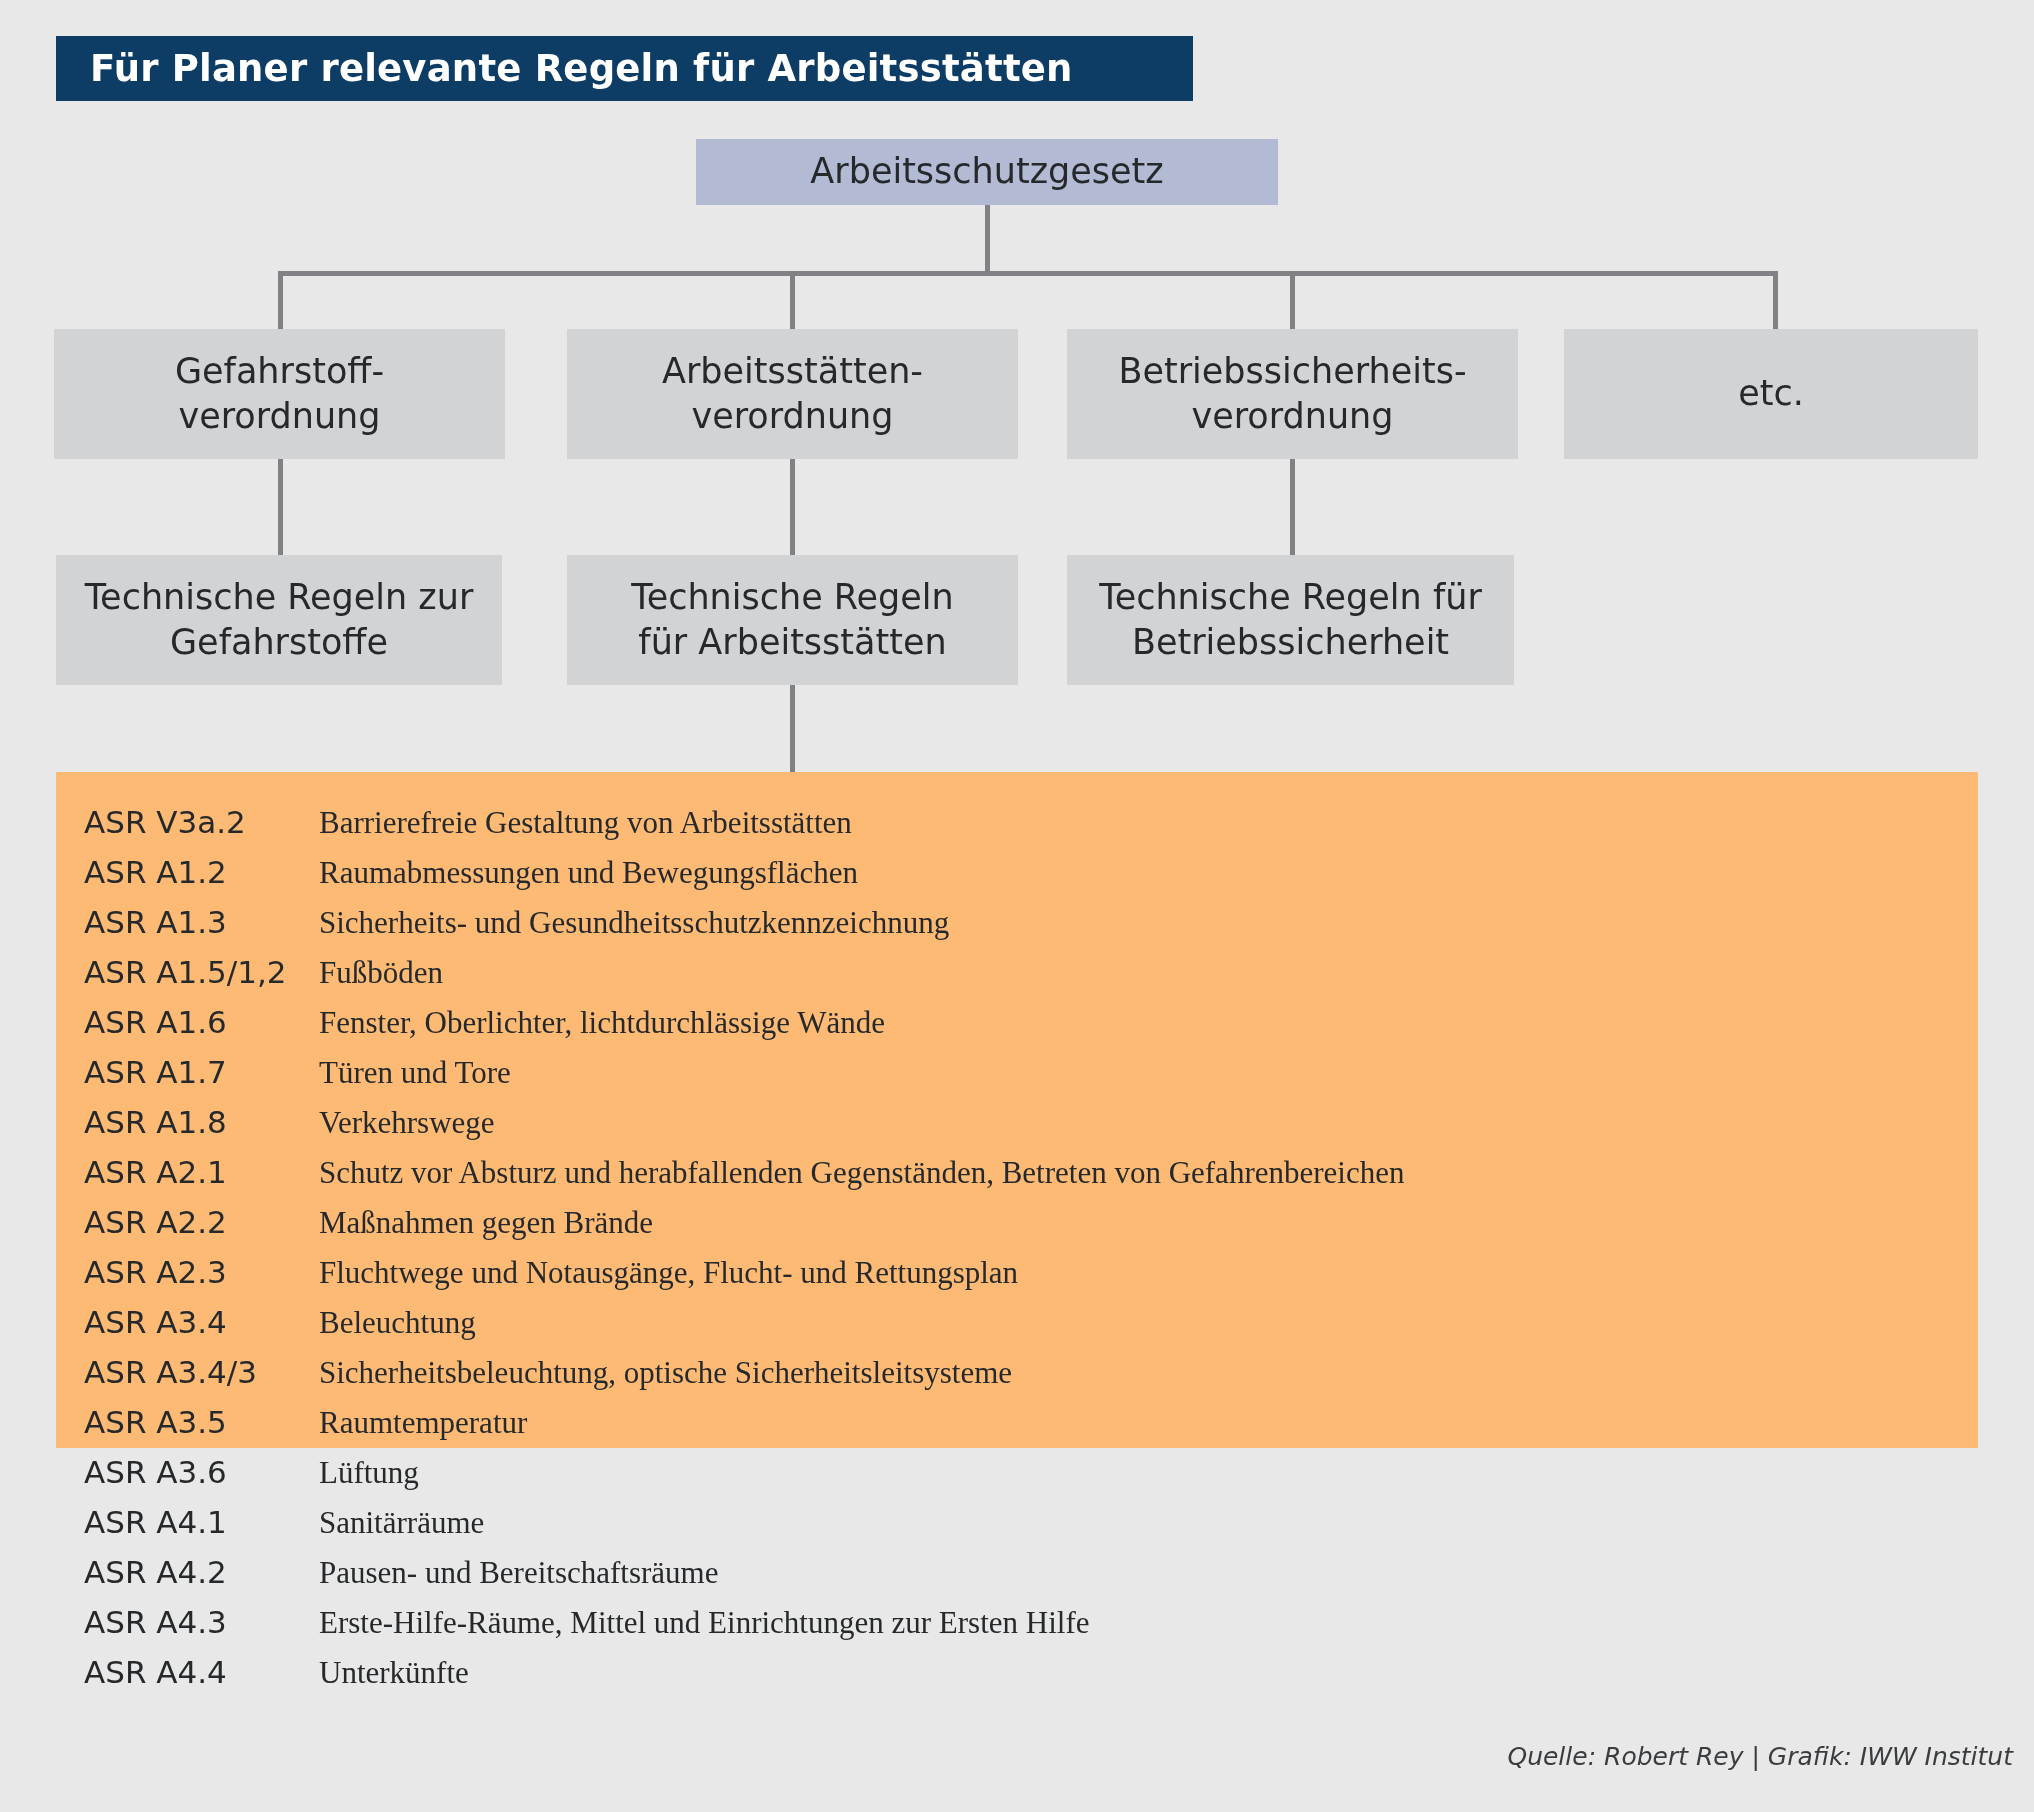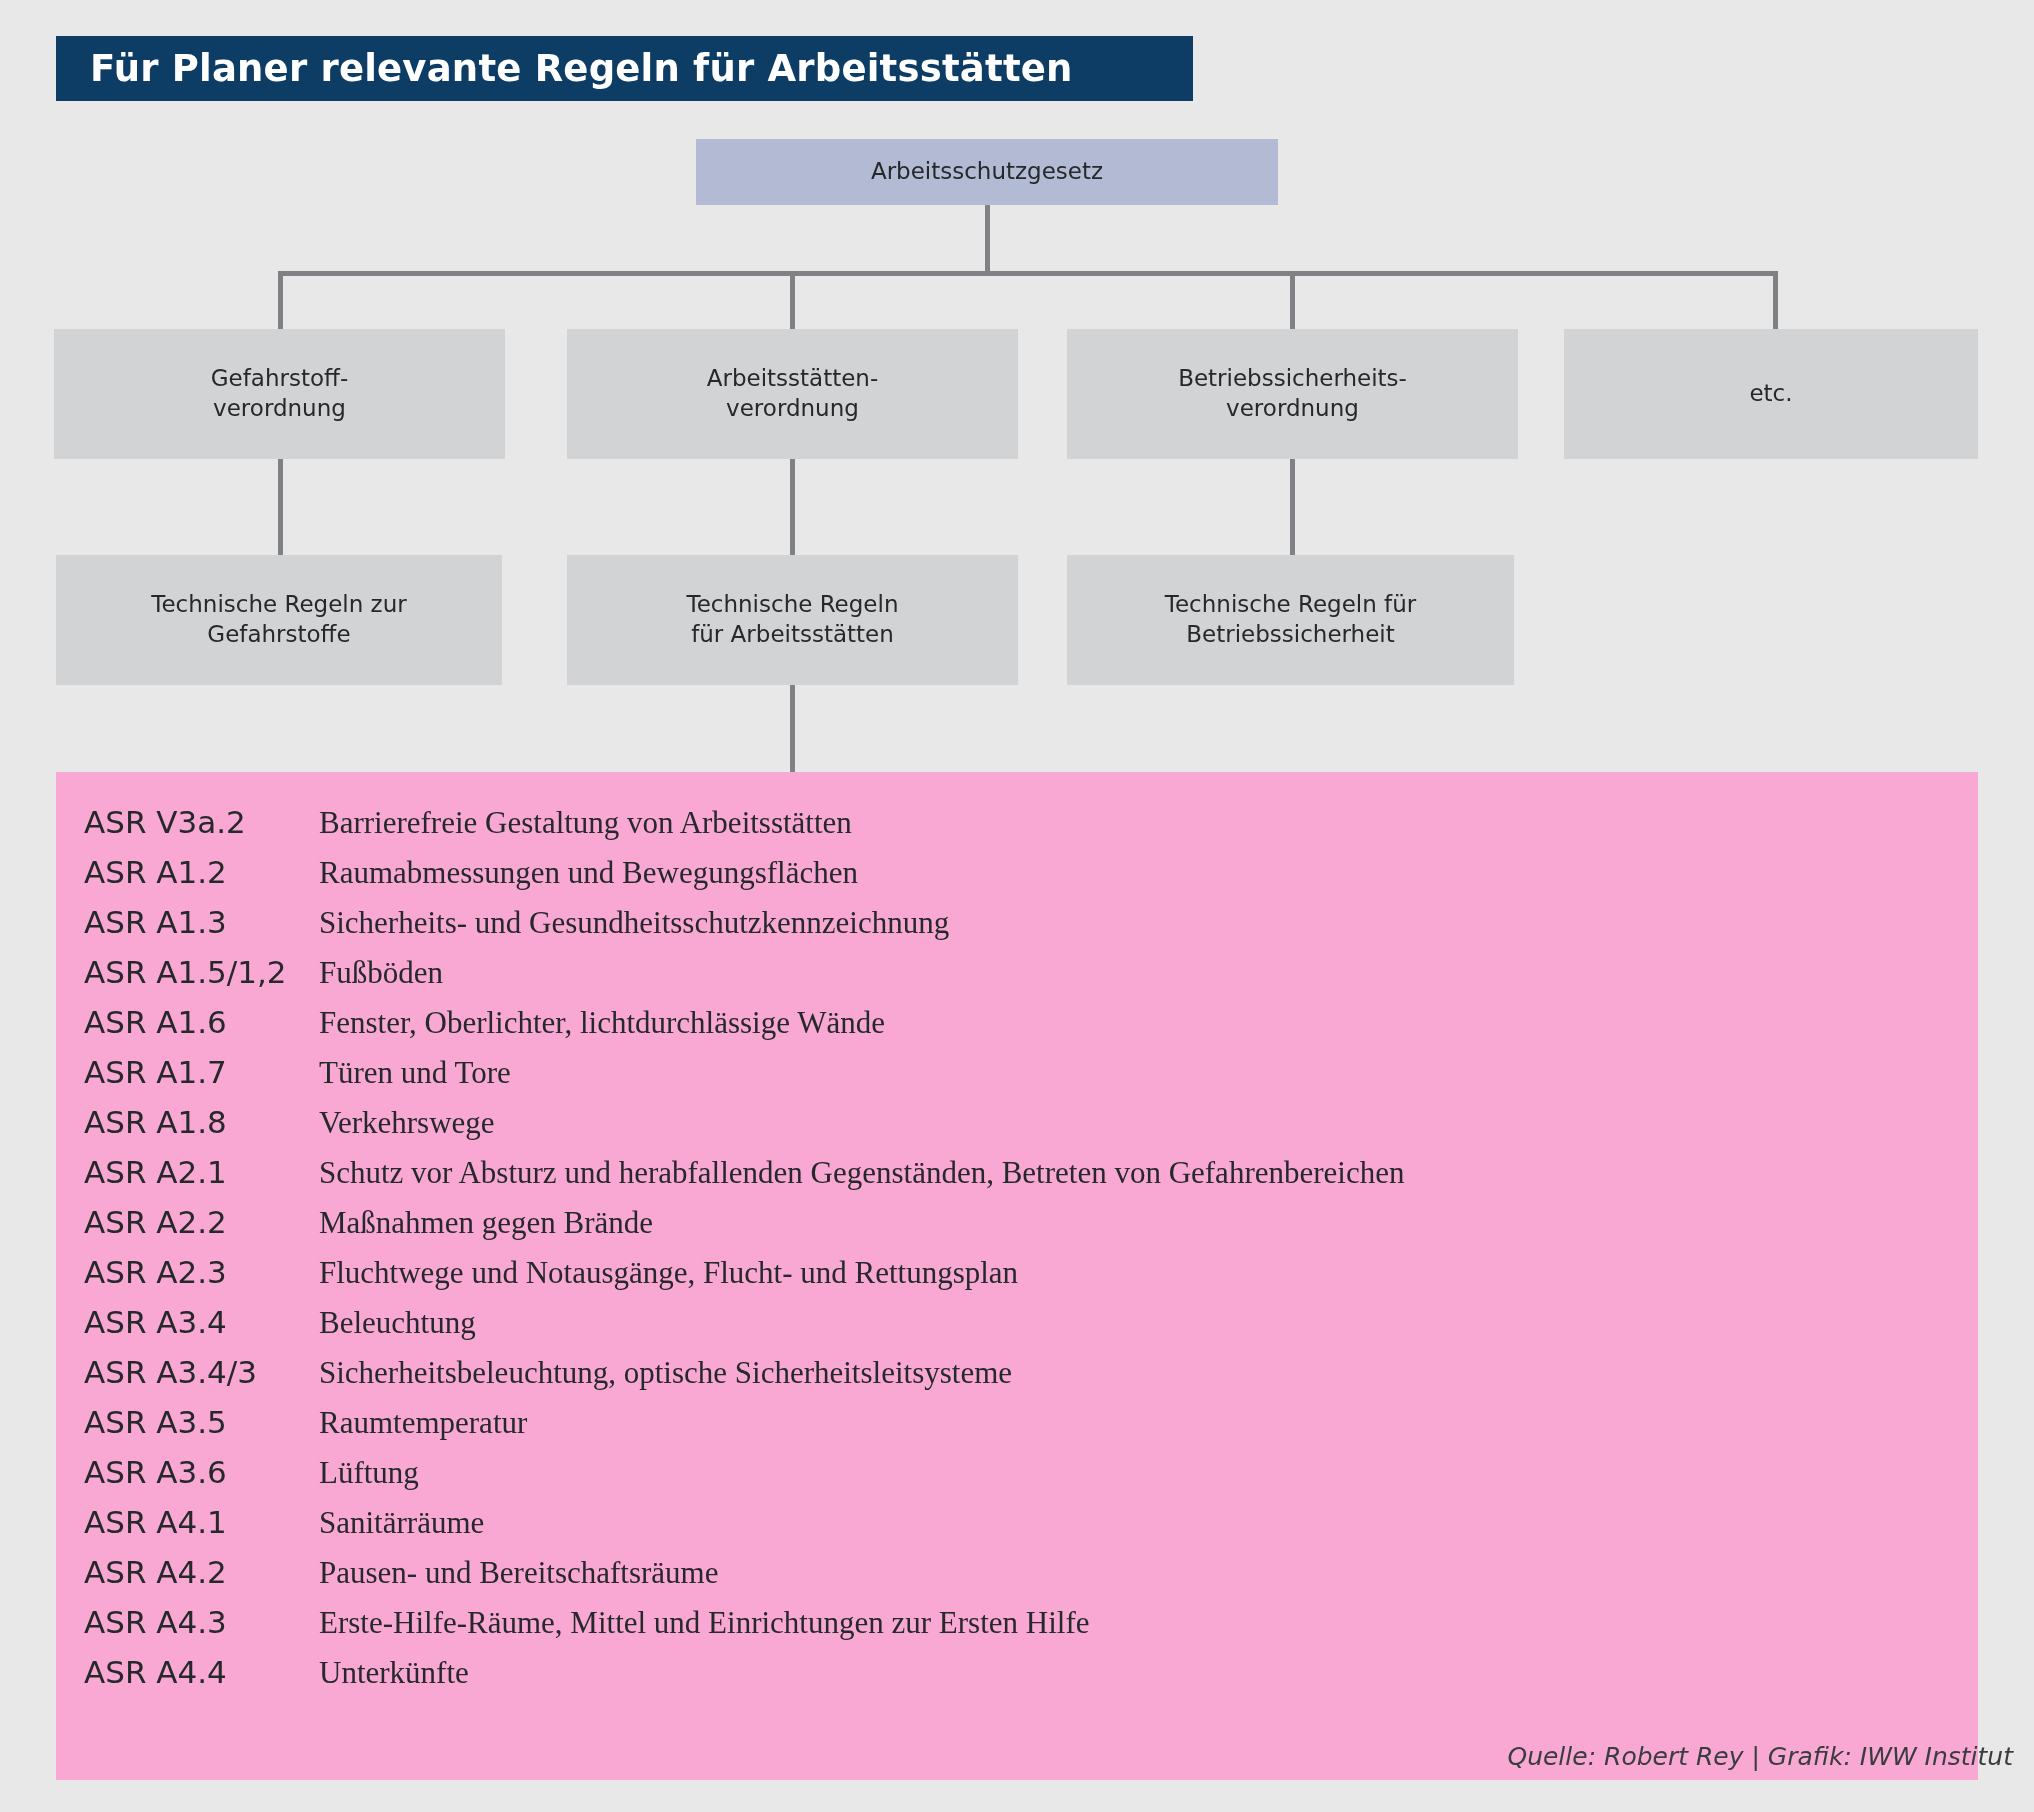--- a/index.html
+++ b/index.html
@@ -38,21 +38,21 @@
 
   
   .node {
     position: absolute;
     box-sizing: border-box;
     display: flex;
     align-items: center;
     justify-content: center;
     text-align: center;
     color: #26292b;
-    font-size: 23px;
+    font-size: 35px;
     line-height: 1.30;
     padding: 16px 10px;
   }
   .node-root {
     background: #b3bad4;
   }
   .node-lvl2, .node-lvl3 {
     background: #d2d3d5;
   }
 
@@ -80,22 +80,22 @@
   }
   .conn-v { width: 5px; }
   .conn-h { height: 5px; }
 
   
   #asr-panel {
     position: absolute;
     left: 56px;
     top: 772px;
     width: 1922px;
-    height: 1008px;
-    background: #f9a8d4;
+    height: 676px;
+    background: #fdba74;
   }
   #asr-list {
     position: absolute;
     left: 28px;
     top: 32px;
     right: 10px;
   }
   .asr-row {
     display: flex;
     align-items: baseline;

